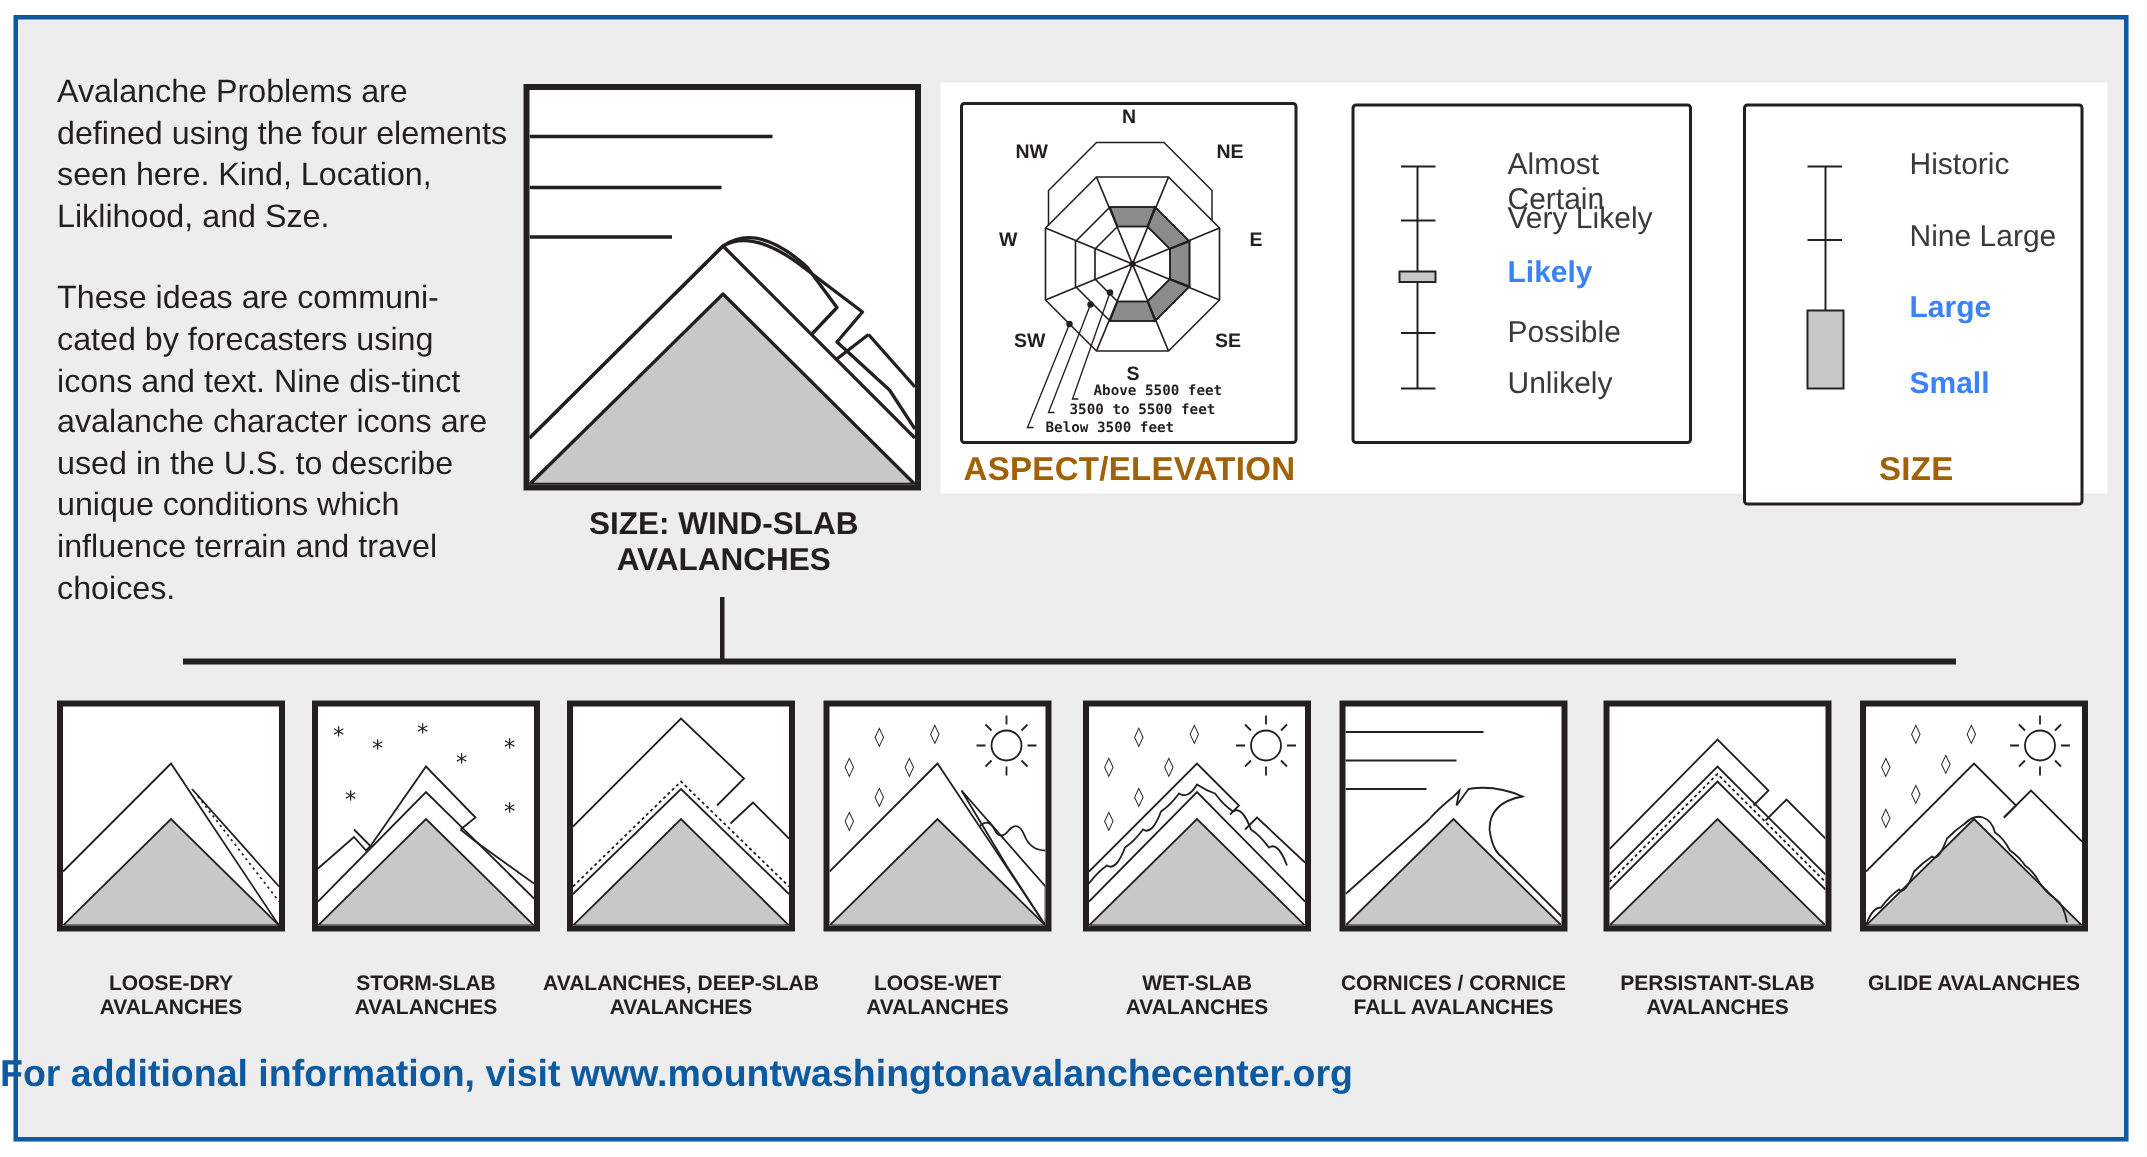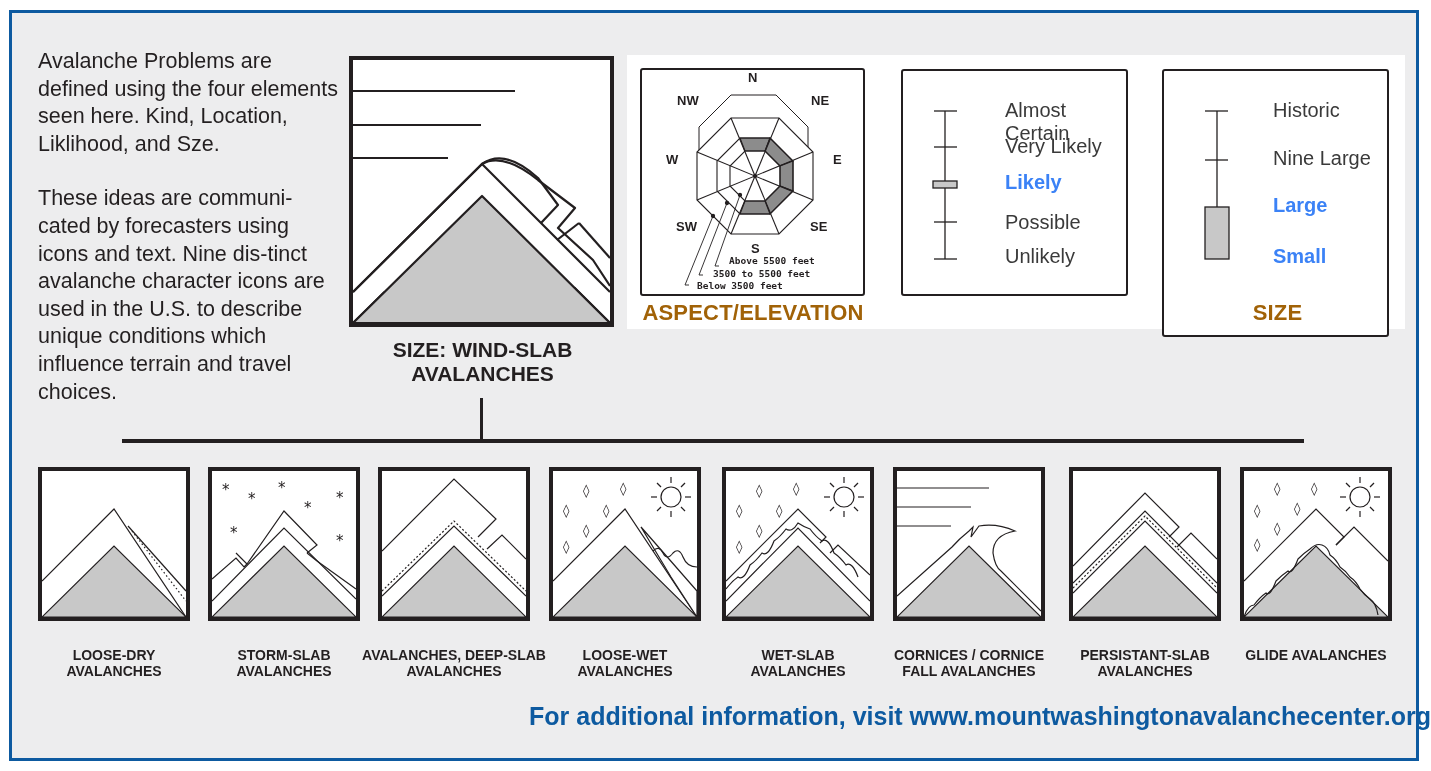--- a/index.html
+++ b/index.html
@@ -43,21 +43,21 @@
   .elev { position: absolute; font-size: 9.5px; color: #231f20; font-family: "DejaVu Sans Mono", monospace; font-weight: bold; }
 
   .icons-row { position: absolute; left: 0; top: 0; }
   .icon-card { position: absolute; top: 467px; width: 152px; height: 154px; background: #fff; border: 4px solid #231f20; }
   .icon-card svg { position: absolute; left: 0; top: 0; }
   .icon-caption {
     position: absolute; top: 623px; width: 190px; text-align: center;
     font-size: 14px; line-height: 15.5px; font-weight: bold; color: #231f20; margin-top: 25px;
   }
   .footer {
-    position: absolute; left: 0; top: 702px; width: 1431px; text-align: right;
+    position: absolute; left: 0; top: 702px; width: 1431px; text-align: left;
     font-size: 25px; font-weight: bold; color: #0d5aa0;
   }
 </style>
 </head>
 <body>
 
 <div class="frame"></div>
 
 <div class="intro">
   <p>Avalanche Problems are defined using the four elements seen here. Kind, Location, Liklihood, and Sze.</p>

